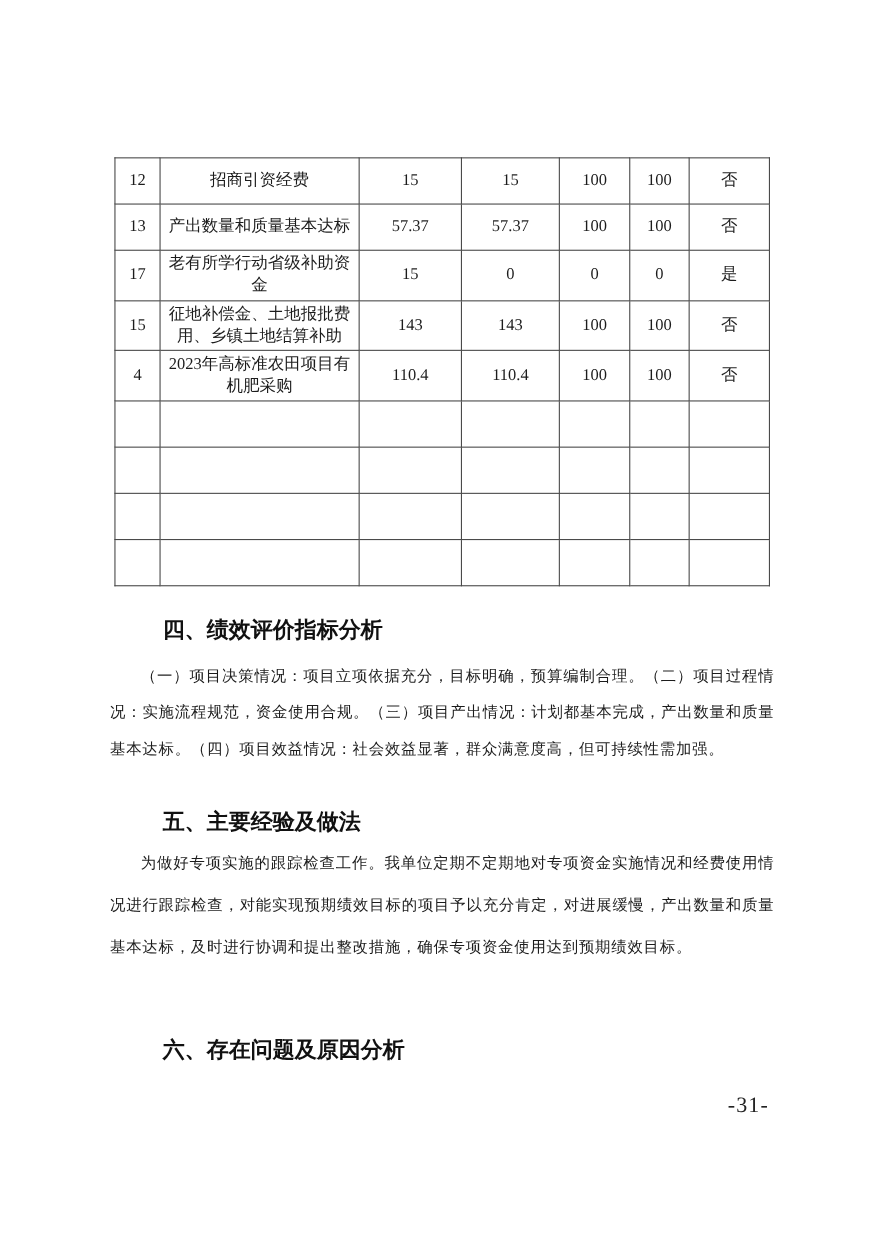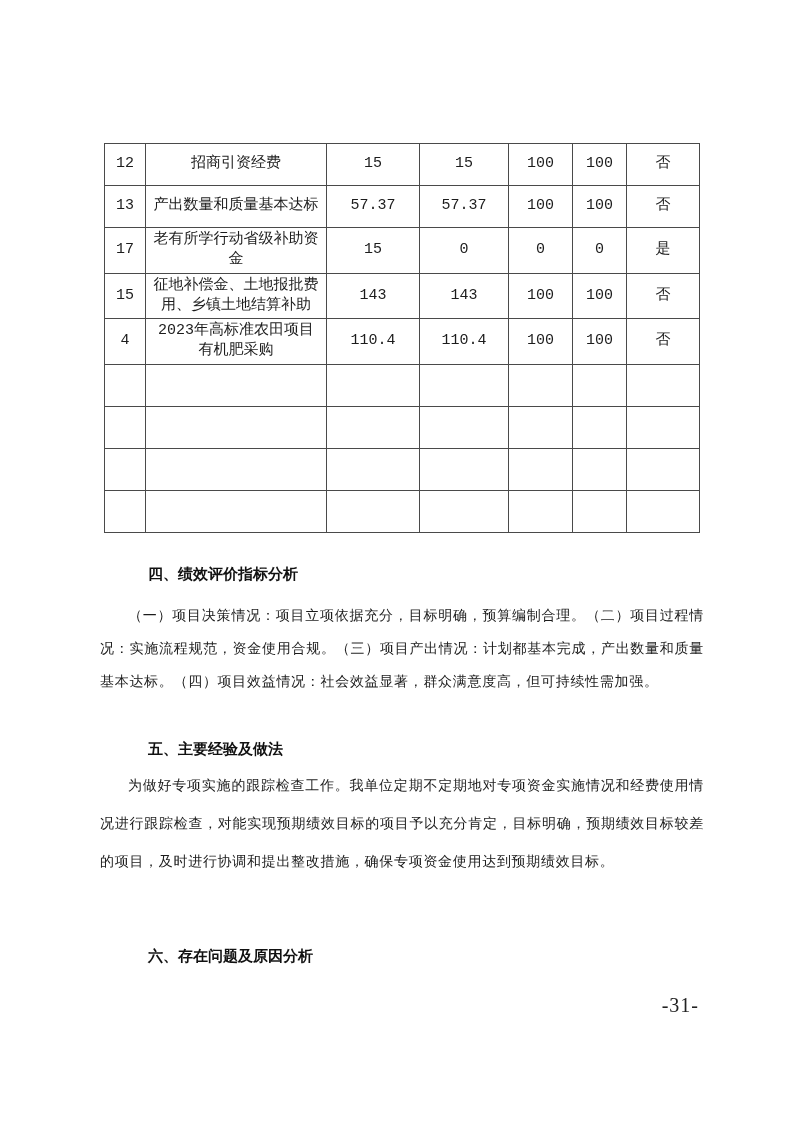--- a/index.html
+++ b/index.html
@@ -27,30 +27,30 @@
     vertical-align:middle;
     text-align:center;
     padding:2px 4px;
     line-height:1.35;
     overflow:hidden;
   }
   table.report td.c-name{
     text-align:center;
     padding:2px 6px;
   }
-  table.report tr{height:42px;font-family:Liberation Mono, monospace;}
+  table.report tr{height:42px;}
   tr.empty-row{height:42px;}
   
   .sec-heading{
     position:absolute;
     left:100px;width:604px;
     margin:0;
     font-family:"Liberation Sans","DejaVu Sans",sans-serif;
     font-weight:700;
-    font-size:15px;
+    font-size:20px;
     line-height:21px;
     padding-left:48px;
     color:#111;
     box-sizing:border-box;
   }
   .body-para{
     position:absolute;
     left:100px;width:604px;
     margin:0;
     font-size:14px;
@@ -171,19 +171,19 @@
           <td></td>
           <td></td>
       </tr>
     </tbody>
   </table>
 
   <h3 class="sec-heading" id="heading-four">四、绩效评价指标分析</h3>
   <p class="body-para" id="para-four">（一）项目决策情况：项目立项依据充分，目标明确，预算编制合理。（二）项目过程情况：实施流程规范，资金使用合规。（三）项目产出情况：计划都基本完成，产出数量和质量基本达标。（四）项目效益情况：社会效益显著，群众满意度高，但可持续性需加强。</p>
 
   <h3 class="sec-heading" id="heading-five">五、主要经验及做法</h3>
-  <p class="body-para" id="para-five">为做好专项实施的跟踪检查工作。我单位定期不定期地对专项资金实施情况和经费使用情况进行跟踪检查，对能实现预期绩效目标的项目予以充分肯定，目标明确，预期绩效目标较差的项目，及时进行协调和提出整改措施，确保专项资金使用达到预期绩效目标。</p>
+  <p class="body-para" id="para-five">为做好专项实施的跟踪检查工作。我单位定期不定期地对专项资金实施情况和经费使用情况进行跟踪检查，对能实现预期绩效目标的项目予以充分肯定，对进展缓慢，产出数量和质量基本达标，及时进行协调和提出整改措施，确保专项资金使用达到预期绩效目标。</p>
 
   <h3 class="sec-heading" id="heading-six">六、存在问题及原因分析</h3>
 
   <div class="page-number">-31-</div>
 
 </div>
 
 </body></html>

